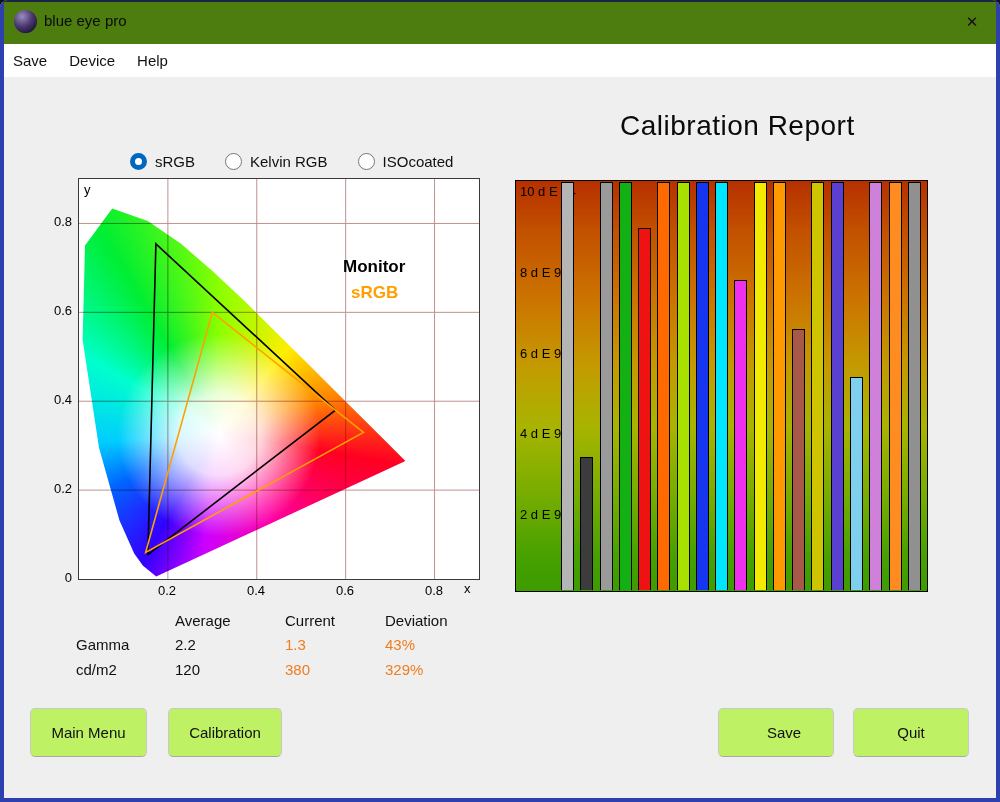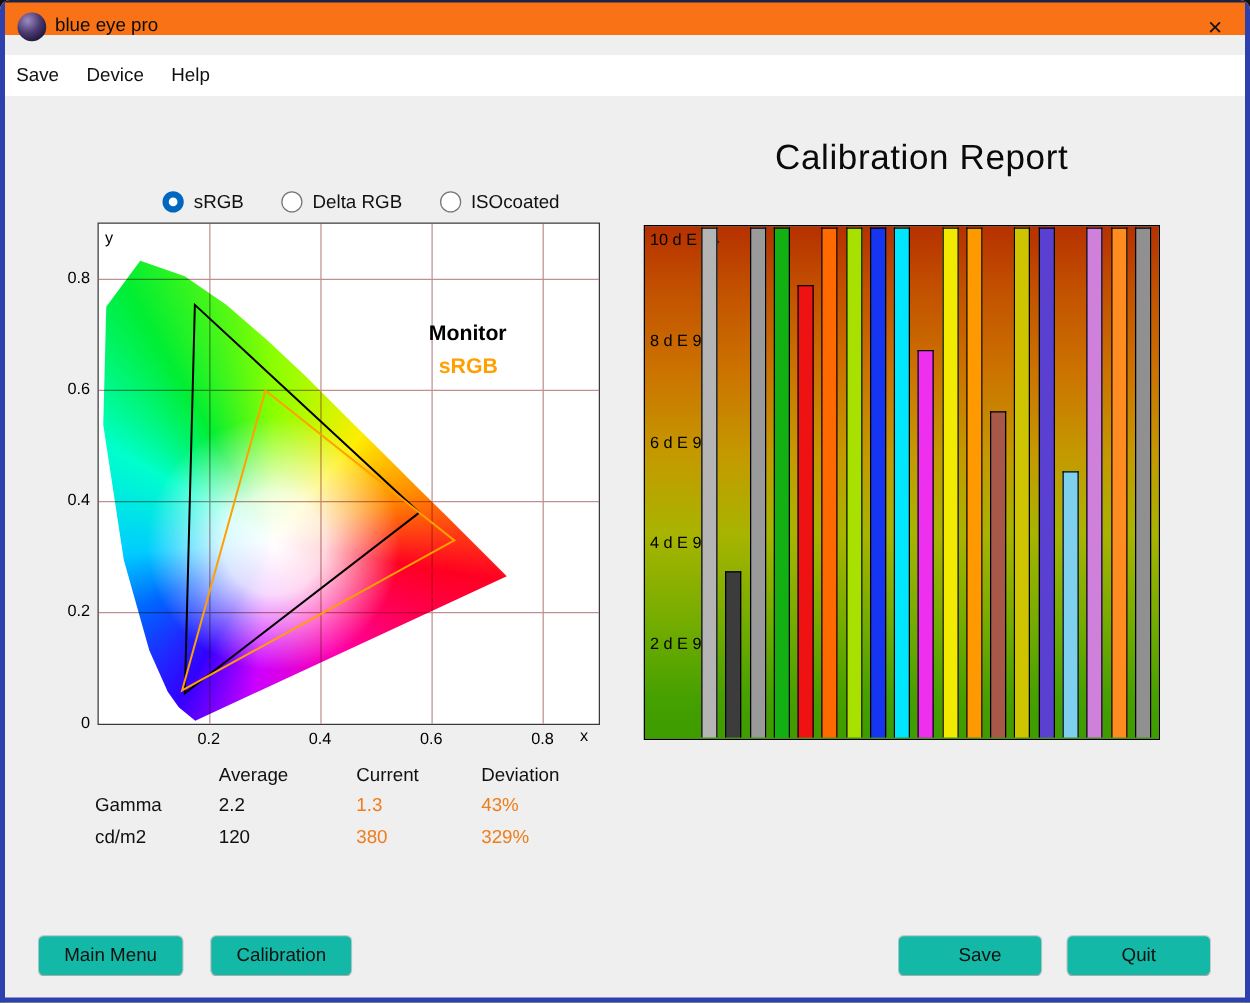--- a/index.html
+++ b/index.html
@@ -7,21 +7,21 @@
   .window { position:relative; width:1000px; height:802px; background:#efefef; overflow:hidden; border-radius:8px 8px 0 0; }
 
   
   .edge { position:absolute; background:#2e3fae; z-index:90; }
   .edge-top { top:0; left:0; right:0; height:2px; background:#1b2447; }
   .edge-left { top:0; bottom:0; left:0; width:4px; }
   .edge-right { top:0; bottom:0; right:0; width:4px; }
   .edge-bottom { left:0; right:0; bottom:0; height:4px; }
 
   
-  .titlebar { position:absolute; top:0; left:0; right:0; height:28px; background:#f97316; }
+  .titlebar { position:absolute; top:0; left:0; right:0; height:44px; background:#4d7c0f; }
   .orb { position:absolute; left:14px; top:10px; width:23px; height:23px; border-radius:50%;
          background: radial-gradient(circle at 35% 28%, #9b8cc0 0%, #4a3a70 45%, #171030 85%); }
   .title-text { position:absolute; left:44px; top:12px; font-size:15px; color:#0b0b0b; }
   .close-btn { position:absolute; right:14px; top:8px; width:28px; height:28px; display:flex;
                align-items:center; justify-content:center; font-size:15px; color:#111; cursor:pointer; }
 
   
   .menubar { position:absolute; top:44px; left:0; right:0; height:33px; background:#ffffff;
              display:flex; align-items:center; padding-left:2px; }
   .menu-item { padding:4px 11px; font-size:15px; color:#111; cursor:default; }
@@ -77,22 +77,22 @@
   .r-cell { font-size:15px; color:#111; }
   .orange { color:#ee7d1e; }
 
   
   .delta { position:absolute; left:517px; top:533px; }
   .delta-row { display:flex; height:24.5px; align-items:center; }
   .delta-label { width:178px; font-size:15px; color:#111; }
   .delta-value { font-size:15px; color:#ee7d1e; }
 
   
-  .btn { position:absolute; top:671px; height:33px; font-family:"Liberation Sans", sans-serif;
-         font-size:15px; color:#111; background:#14b8a6; border:1px solid #c9c9c9;
+  .btn { position:absolute; top:631px; height:49px; font-family:"Liberation Sans", sans-serif;
+         font-size:15px; color:#111; background:#bef264; border:1px solid #c9c9c9;
          border-bottom-color:#a9a9a9; border-radius:5px; cursor:pointer; }
   .btn-mainmenu { left:30px; width:117px; }
   .btn-calibration { left:168px; width:114px; }
   .btn-save { left:718px; width:116px;padding-left:16px; }
   .btn-quit { left:853px; width:116px; }
 </style>
 </head>
 <body>
 
 <div class="window">
@@ -113,21 +113,21 @@
 
     <h1 class="report-title">Calibration Report</h1>
 
     <div class="radio-row" id="radio-row">
         <span class="radio-item">
           <span class="radio sel"></span>
           <span class="radio-text">sRGB</span>
         </span>
         <span class="radio-item">
           <span class="radio"></span>
-          <span class="radio-text">Delta RGB</span>
+          <span class="radio-text">Kelvin RGB</span>
         </span>
         <span class="radio-item">
           <span class="radio"></span>
           <span class="radio-text">ISOcoated</span>
         </span>
       </div>
 
     <div class="cie-box">
       <div class="horseshoe"></div>
       <svg id="cie-svg" viewBox="0 0 400 400">

